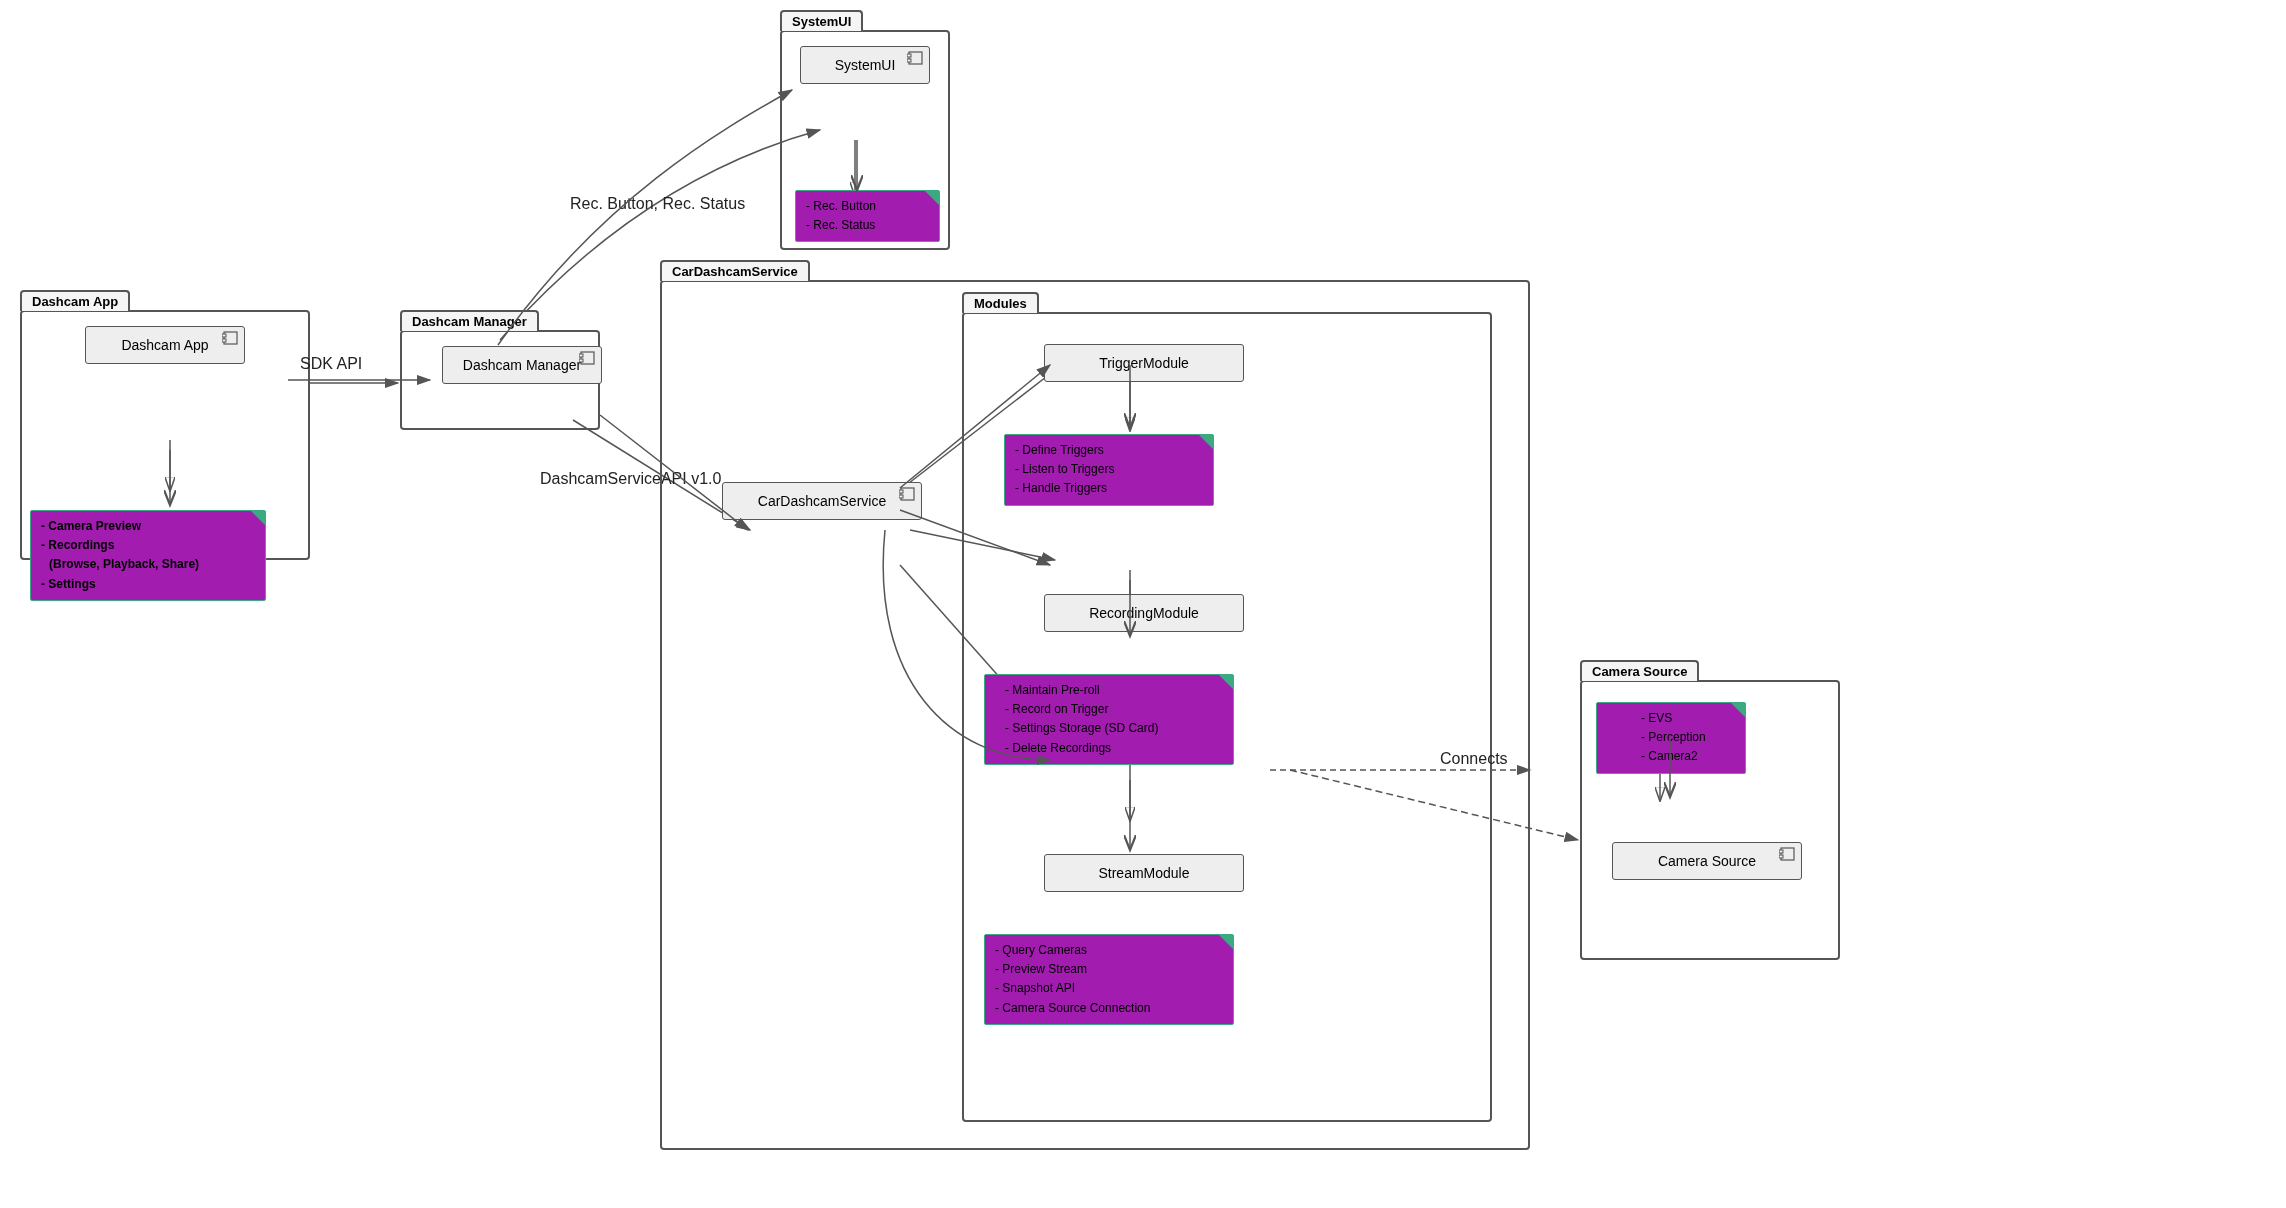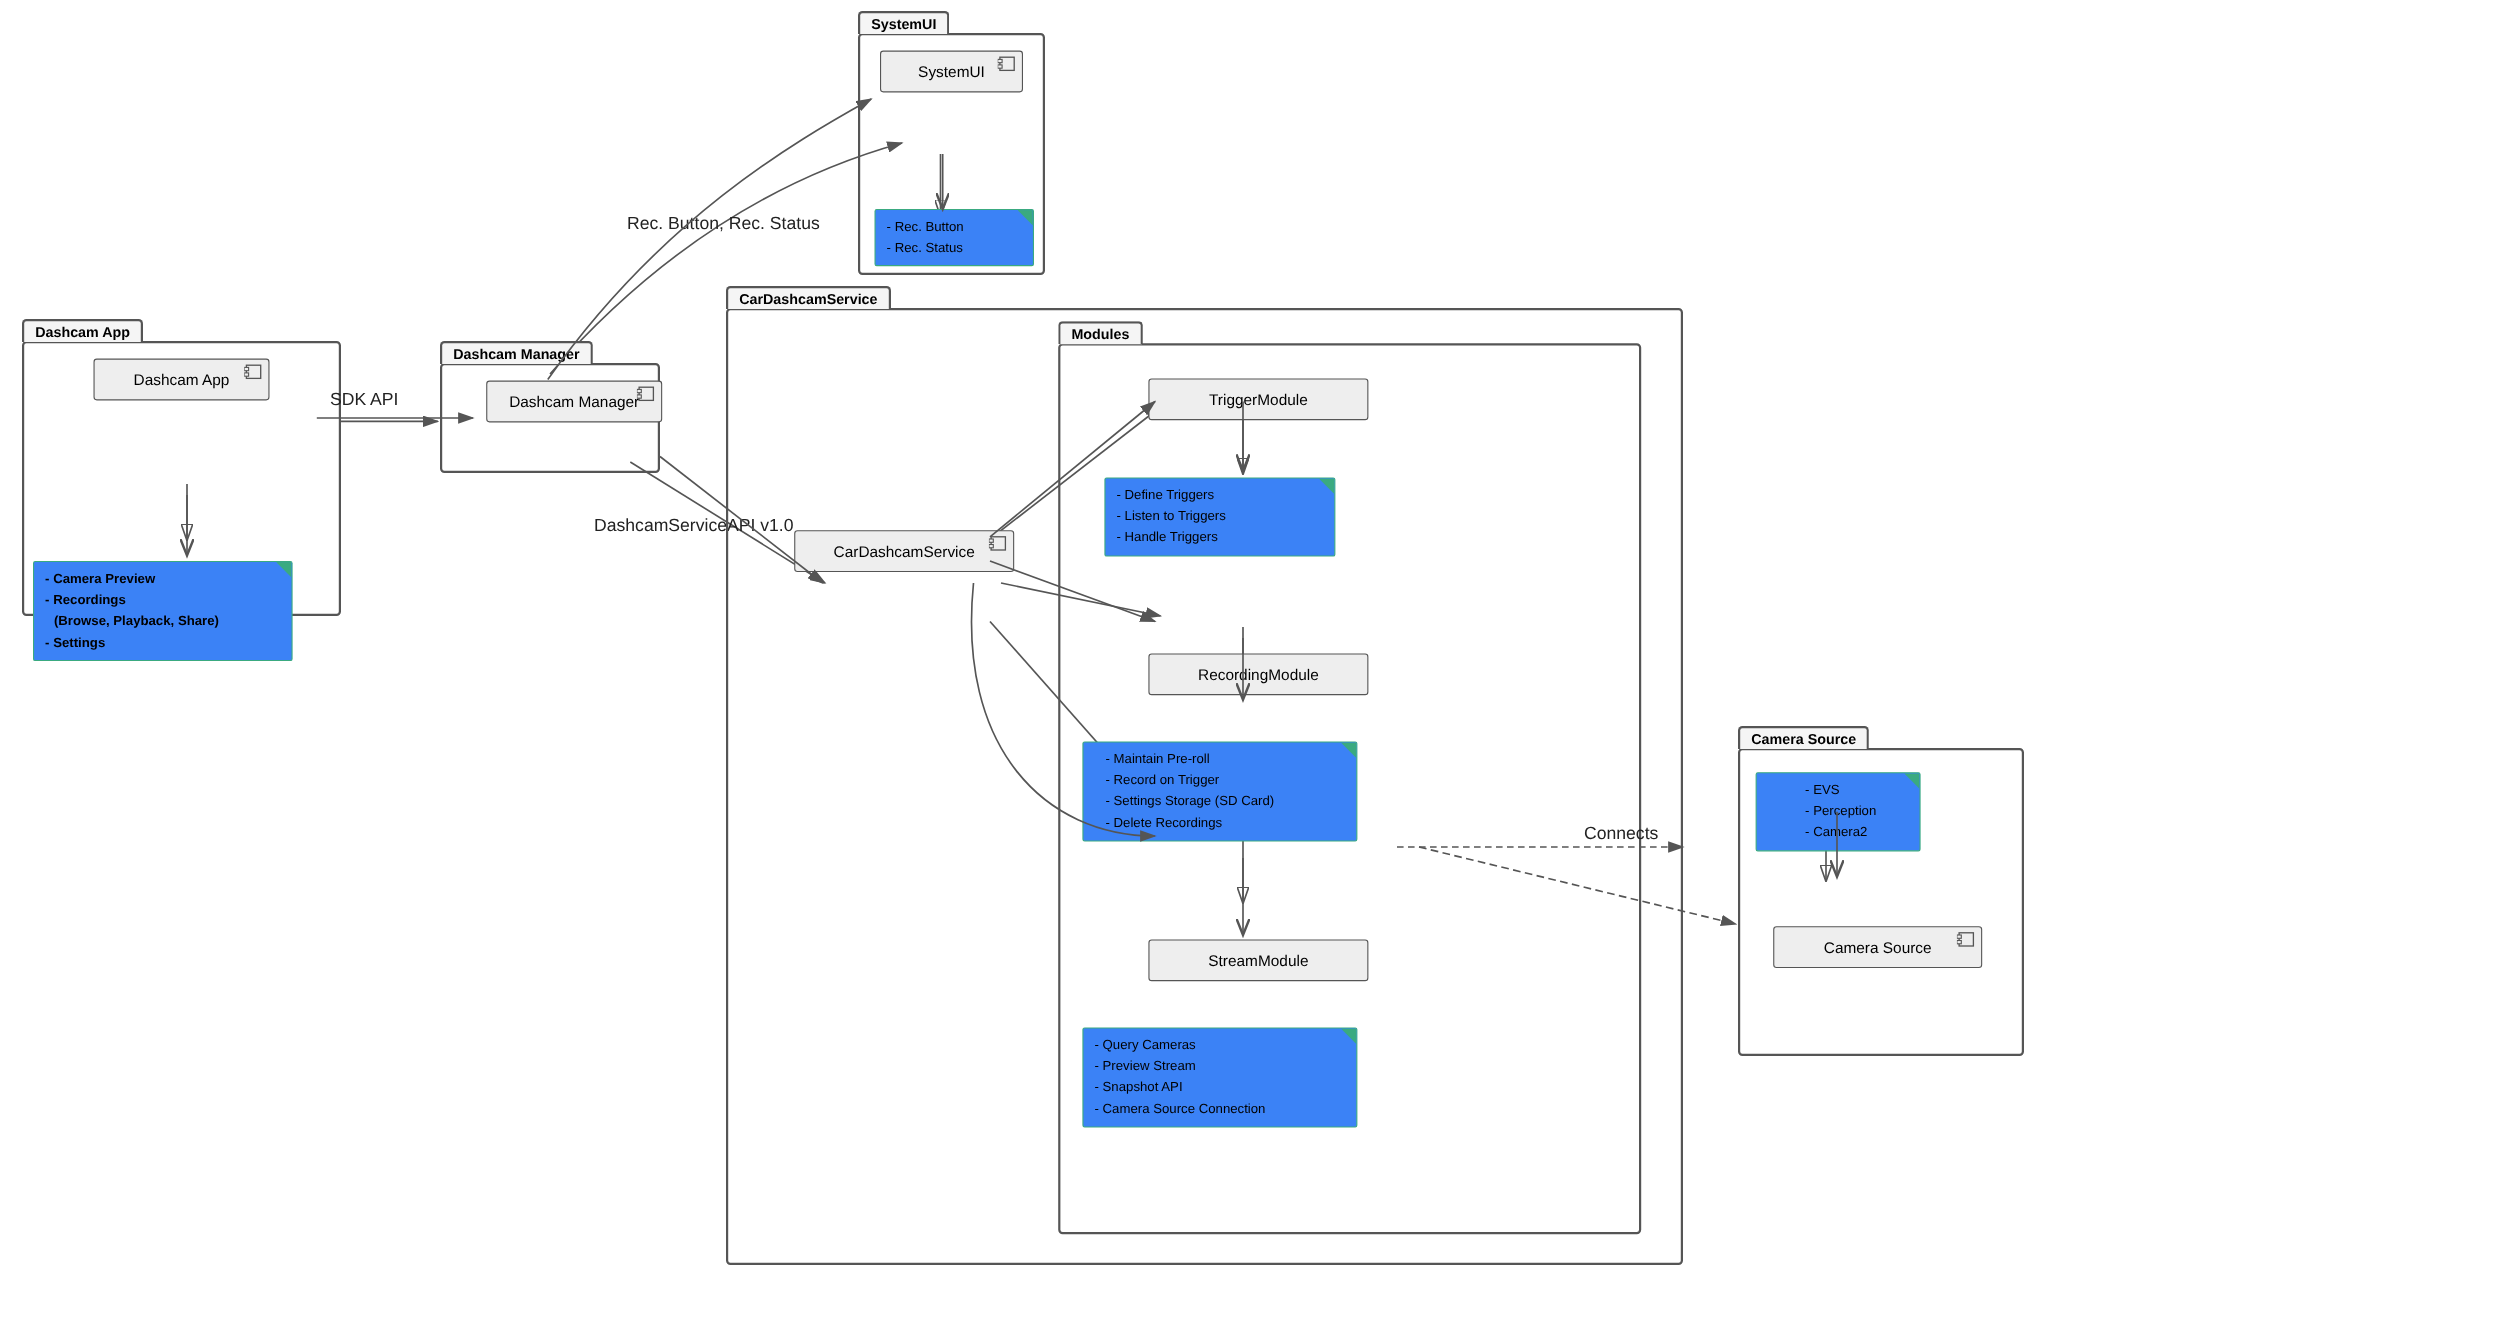--- a/index.html
+++ b/index.html
@@ -36,21 +36,21 @@
       position: absolute;
       top: 4px;
       right: 4px;
       width: 18px;
       height: 14px;
     }
 
     
     .note-box {
       position: absolute;
-      background: #3b82f6;
+      background: #a21caf;
       border: 1.5px solid #3aaa80;
       border-radius: 2px;
       font-size: 12px;
       padding: 6px 10px;
       line-height: 1.6;
     }
 
     .note-box::after {
       content: '';
       position: absolute;

